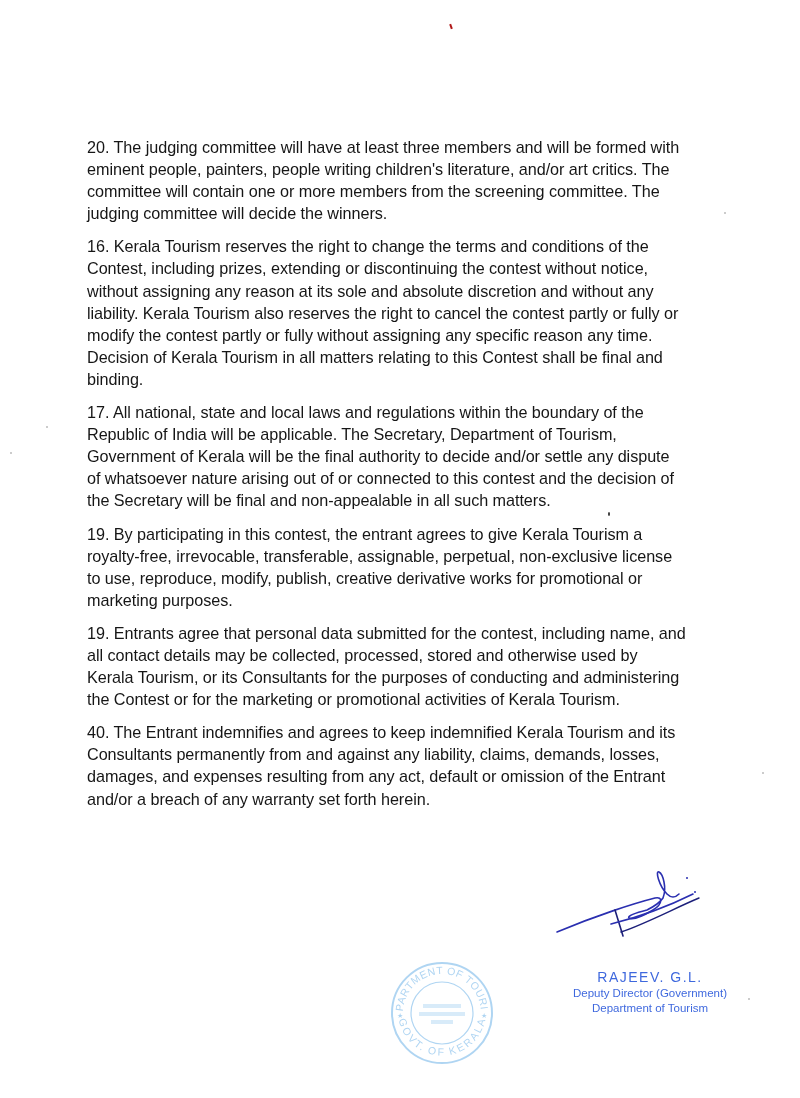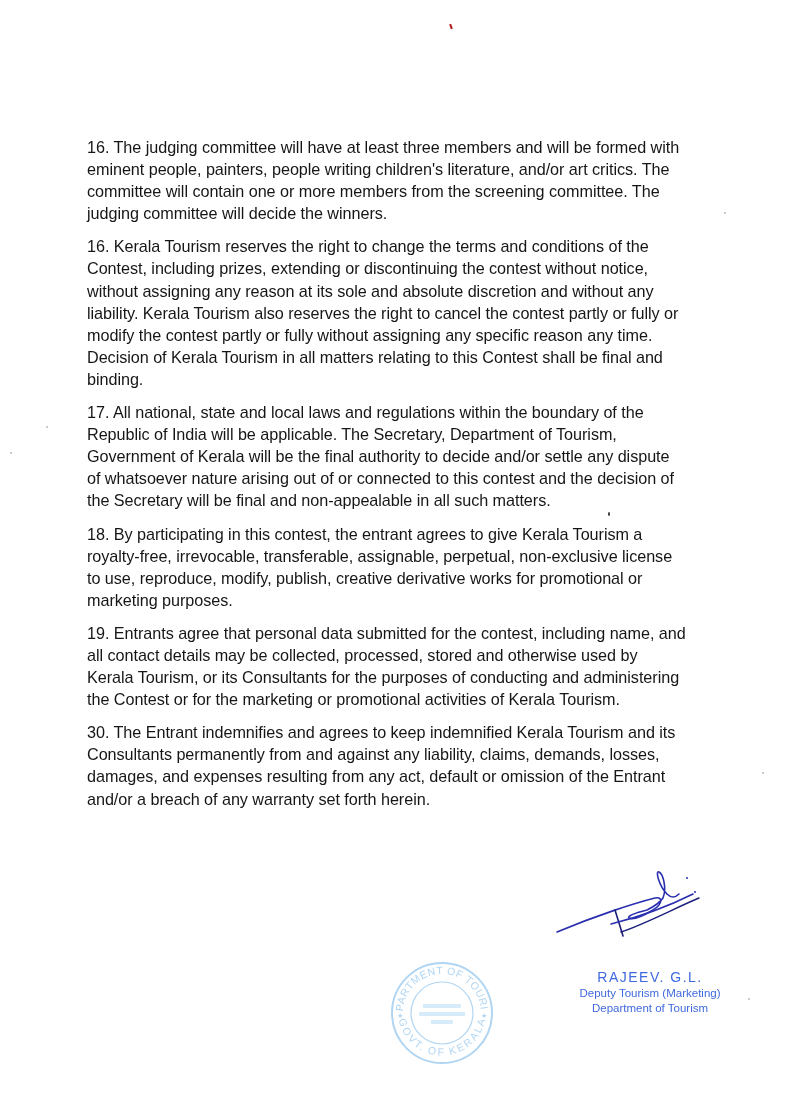--- a/index.html
+++ b/index.html
@@ -76,26 +76,26 @@
       background: #bbb;
       border-radius: 50%;
     }
   </style>
 </head>
 <body>
 
 <div class="red-mark"></div>
 
 <div class="content">
-  <p class="clause">16. The judging committee will have at least three members and will be formed with eminent people, painters, people writing children's literature, and/or art critics. The committee will contain one or more members from the screening committee. The judging committee will decide the winners.</p>
+  <p class="clause">20. The judging committee will have at least three members and will be formed with eminent people, painters, people writing children's literature, and/or art critics. The committee will contain one or more members from the screening committee. The judging committee will decide the winners.</p>
   <p class="clause">16. Kerala Tourism reserves the right to change the terms and conditions of the Contest, including prizes, extending or discontinuing the contest without notice, without assigning any reason at its sole and absolute discretion and without any liability. Kerala Tourism also reserves the right to cancel the contest partly or fully or modify the contest partly or fully without assigning any specific reason any time. Decision of Kerala Tourism in all matters relating to this Contest shall be final and binding.</p>
   <p class="clause">17. All national, state and local laws and regulations within the boundary of the Republic of India will be applicable. The Secretary, Department of Tourism, Government of Kerala will be the final authority to decide and/or settle any dispute of whatsoever nature arising out of or connected to this contest and the decision of the Secretary will be final and non-appealable in all such matters.</p>
-  <p class="clause">18. By participating in this contest, the entrant agrees to give Kerala Tourism a royalty-free, irrevocable, transferable, assignable, perpetual, non-exclusive license to use, reproduce, modify, publish, creative derivative works for promotional or marketing purposes.</p>
+  <p class="clause">19. By participating in this contest, the entrant agrees to give Kerala Tourism a royalty-free, irrevocable, transferable, assignable, perpetual, non-exclusive license to use, reproduce, modify, publish, creative derivative works for promotional or marketing purposes.</p>
   <p class="clause">19. Entrants agree that personal data submitted for the contest, including name, and all contact details may be collected, processed, stored and otherwise used by Kerala Tourism, or its Consultants for the purposes of conducting and administering the Contest or for the marketing or promotional activities of Kerala Tourism.</p>
-  <p class="clause">30. The Entrant indemnifies and agrees to keep indemnified Kerala Tourism and its Consultants permanently from and against any liability, claims, demands, losses, damages, and expenses resulting from any act, default or omission of the Entrant and/or a breach of any warranty set forth herein.</p>
+  <p class="clause">40. The Entrant indemnifies and agrees to keep indemnified Kerala Tourism and its Consultants permanently from and against any liability, claims, demands, losses, damages, and expenses resulting from any act, default or omission of the Entrant and/or a breach of any warranty set forth herein.</p>
 </div>
 
 <div class="sig-area">
   <svg width="160" height="80" viewBox="0 0 160 80">
     <path d="M2 74 C 40 58, 80 45, 100 40 C 108 38, 108 46, 98 52 C 88 58, 78 62, 74 60 C 72 58, 80 55, 92 52 C 98 49, 104 46, 108 40 C 112 30, 108 16, 104 14 C 100 12, 104 28, 112 36 C 116 40, 120 40, 124 36" fill="none" stroke="#2a2fb0" stroke-width="1.6" stroke-linecap="round"></path>
     <path d="M60 52 L 68 78" fill="none" stroke="#1c1f7a" stroke-width="1.6" stroke-linecap="round"></path>
     <path d="M56 66 C 80 60, 110 50, 138 36" fill="none" stroke="#2a2fb0" stroke-width="1.6" stroke-linecap="round"></path>
     <path d="M66 74 C 90 66, 120 50, 144 40" fill="none" stroke="#1c1f7a" stroke-width="1.4" stroke-linecap="round"></path>
     <circle cx="132" cy="20" r="1" fill="#2a2fb0"></circle>
     <circle cx="140" cy="34" r="1" fill="#2a2fb0"></circle>
@@ -119,21 +119,21 @@
     <rect x="36" y="46" width="38" height="4" fill="#b9dcf5"></rect>
     <rect x="32" y="54" width="46" height="4" fill="#b9dcf5"></rect>
     <rect x="44" y="62" width="22" height="4" fill="#b9dcf5"></rect>
     <text x="10" y="60" font-size="7" fill="#6fb3e8" font-family="Liberation Sans, sans-serif">★</text>
     <text x="94" y="60" font-size="7" fill="#6fb3e8" font-family="Liberation Sans, sans-serif">★</text>
   </svg>
 </div>
 
 <div class="sig-block">
   <div class="sig-name">RAJEEV. G.L.</div>
-  <div class="sig-title">Deputy Tourism (Marketing)</div>
+  <div class="sig-title">Deputy Director (Government)</div>
   <div class="sig-dept">Department of Tourism</div>
 </div>
 
 <div class="speck" style="left:724px;top:212px"></div>
 <div class="speck" style="left:46px;top:426px"></div>
 <div class="speck" style="left:10px;top:452px"></div>
 <div class="speck" style="left:762px;top:772px"></div>
 <div class="speck" style="left:748px;top:998px"></div>
 <div class="speck" style="left:608px;top:512px;background:#333;width:2px;height:4px"></div>
 

